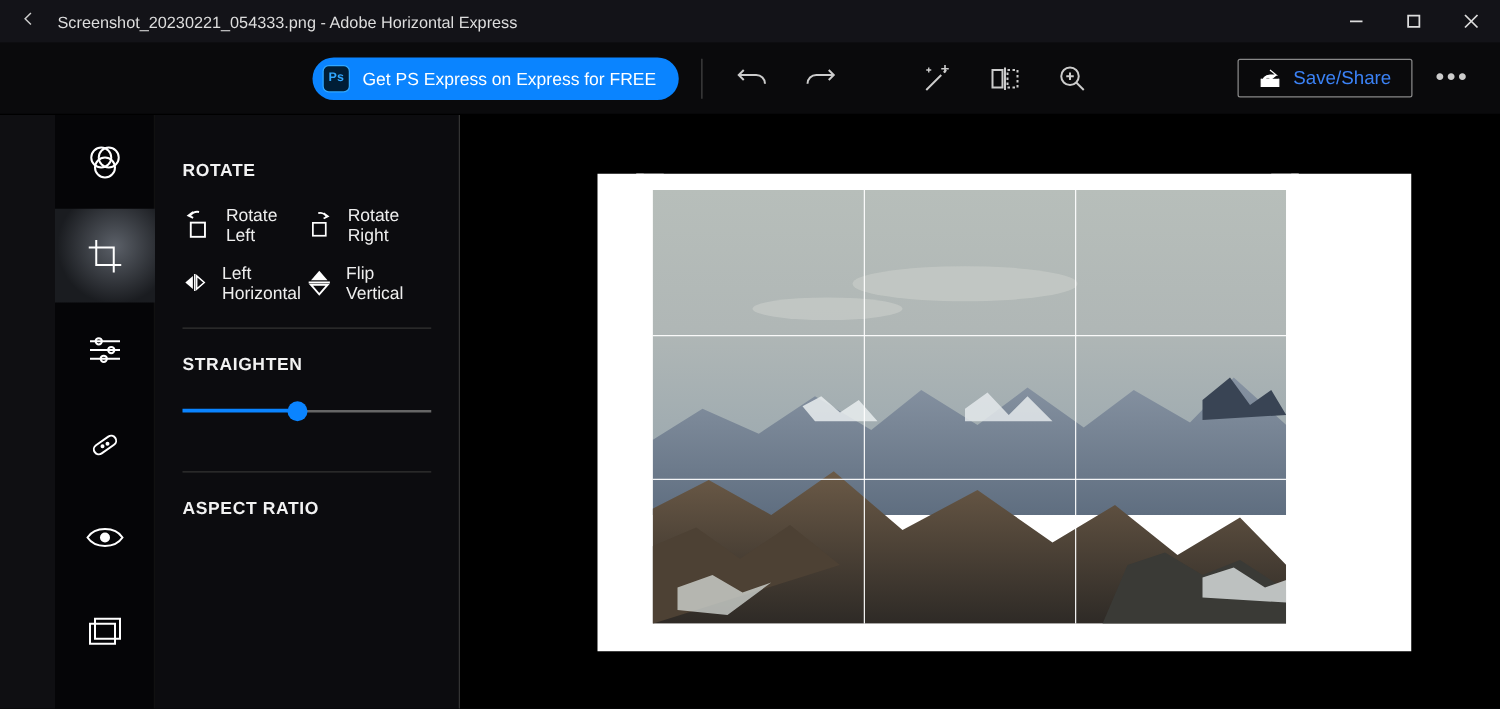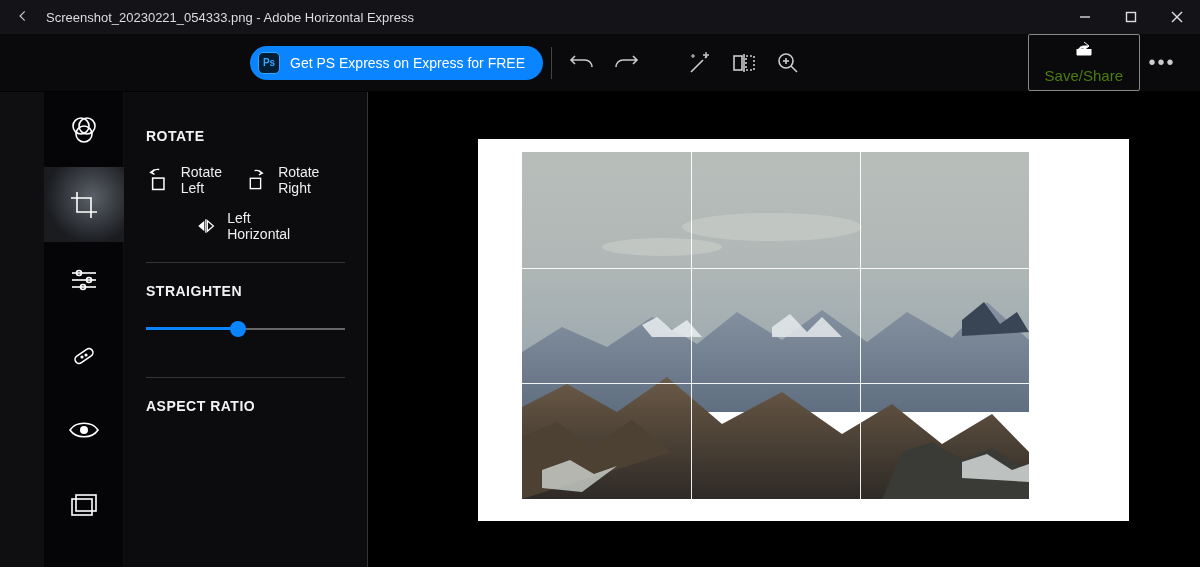--- a/index.html
+++ b/index.html
@@ -17,43 +17,43 @@
   .titlebar-back { width: 34px; text-align: center; cursor: pointer; color:#ccc; font-size:15px;}
   .titlebar-title { flex: 0 0 auto; font-size: 13px; color: #ddd; padding-left: 6px;}
   .win-controls { margin-left: auto; display: flex; }
   .win-btn { width: 46px; height: 34px; display:flex; align-items:center; justify-content:center; cursor:pointer; color:#ddd;}
   .win-btn svg { display:block; }
 
   .appbar {
     height: 58px; background: #0a0a0c;
     display:flex; align-items:center;
     padding: 0 16px 0 250px;
+    gap: 10px;
     border-bottom: 1px solid #000;
   }
   .pill {
     background: #0a84ff; color:#fff; border-radius: 20px;
     padding: 6px 18px 6px 8px; display:flex; align-items:center; gap:10px;
     font-size: 14px; cursor:pointer;
   }
   .pill .ps-badge {
     width:22px; height:22px; border-radius:5px; background:#001e36;
     border:1px solid #31a8ff; display:flex; align-items:center; justify-content:center;
     font-size:10px; font-weight:bold; color:#31a8ff;
   }
   .appbar-sep { width:1px; height:32px; background:#444; margin: 0 8px; }
   .icon-btn {
     width:44px; height:40px; display:flex; align-items:center; justify-content:center;
     cursor:pointer; color:#ccc;
   }
   .icon-btn svg { stroke:#ccc; fill:none; stroke-width:1.6; }
   .save-btn {
-    border:1px solid #888; color:#4d7c0f; padding: 6px 16px;
+    border:1px solid #888; color:#3b82f6; padding: 6px 16px;
     display:flex; align-items:center; gap:10px; font-size:15px; cursor:pointer;
     border-radius:2px;
-    flex-direction:column;
   }
   .more-btn { width:44px; display:flex; align-items:center; justify-content:center; cursor:pointer; color:#ccc; font-size:20px; letter-spacing:2px;}
 
   .workspace {
     display:flex; height: calc(567px - 34px - 58px); padding-left: 44px;
   }
   .toolrail {
     width: 80px; background:#050507;
     display:flex; flex-direction:column;
     align-items:center;
@@ -259,20 +259,28 @@
       </div>
     </div>
     <div class="rotate-grid">
       <div class="rot-cell">
         <svg width="26" height="20" viewBox="0 0 26 20">
             <path d="M11 3 L3 10 L11 17 Z" fill="#fff" stroke="none"></path>
             <path d="M15 3 L23 10 L15 17 Z"></path>
             <line x1="13" y1="1" x2="13" y2="19"></line>
           </svg>
         <span>Left Horizontal</span>
+      </div>
+      <div class="rot-cell">
+        <svg width="20" height="26" viewBox="0 0 20 26">
+            <path d="M3 11 L10 3 L17 11 Z" fill="#fff" stroke="none"></path>
+            <path d="M3 15 L10 23 L17 15 Z"></path>
+            <line x1="1" y1="13" x2="19" y2="13"></line>
+          </svg>
+        <span>Flip Vertical</span>
       </div>
     </div>
 
     <div class="panel-div"></div>
 
     <h3>STRAIGHTEN</h3>
     <div class="slider-wrap">
       <div class="slider-left" id="straighten-left" style="left: 0px; width: 46%;"></div>
       <div class="slider-right" id="straighten-right" style="left: 46%; width: 54%;"></div>
       <div class="slider-thumb" id="straighten-thumb" style="left: 46%;"></div>

